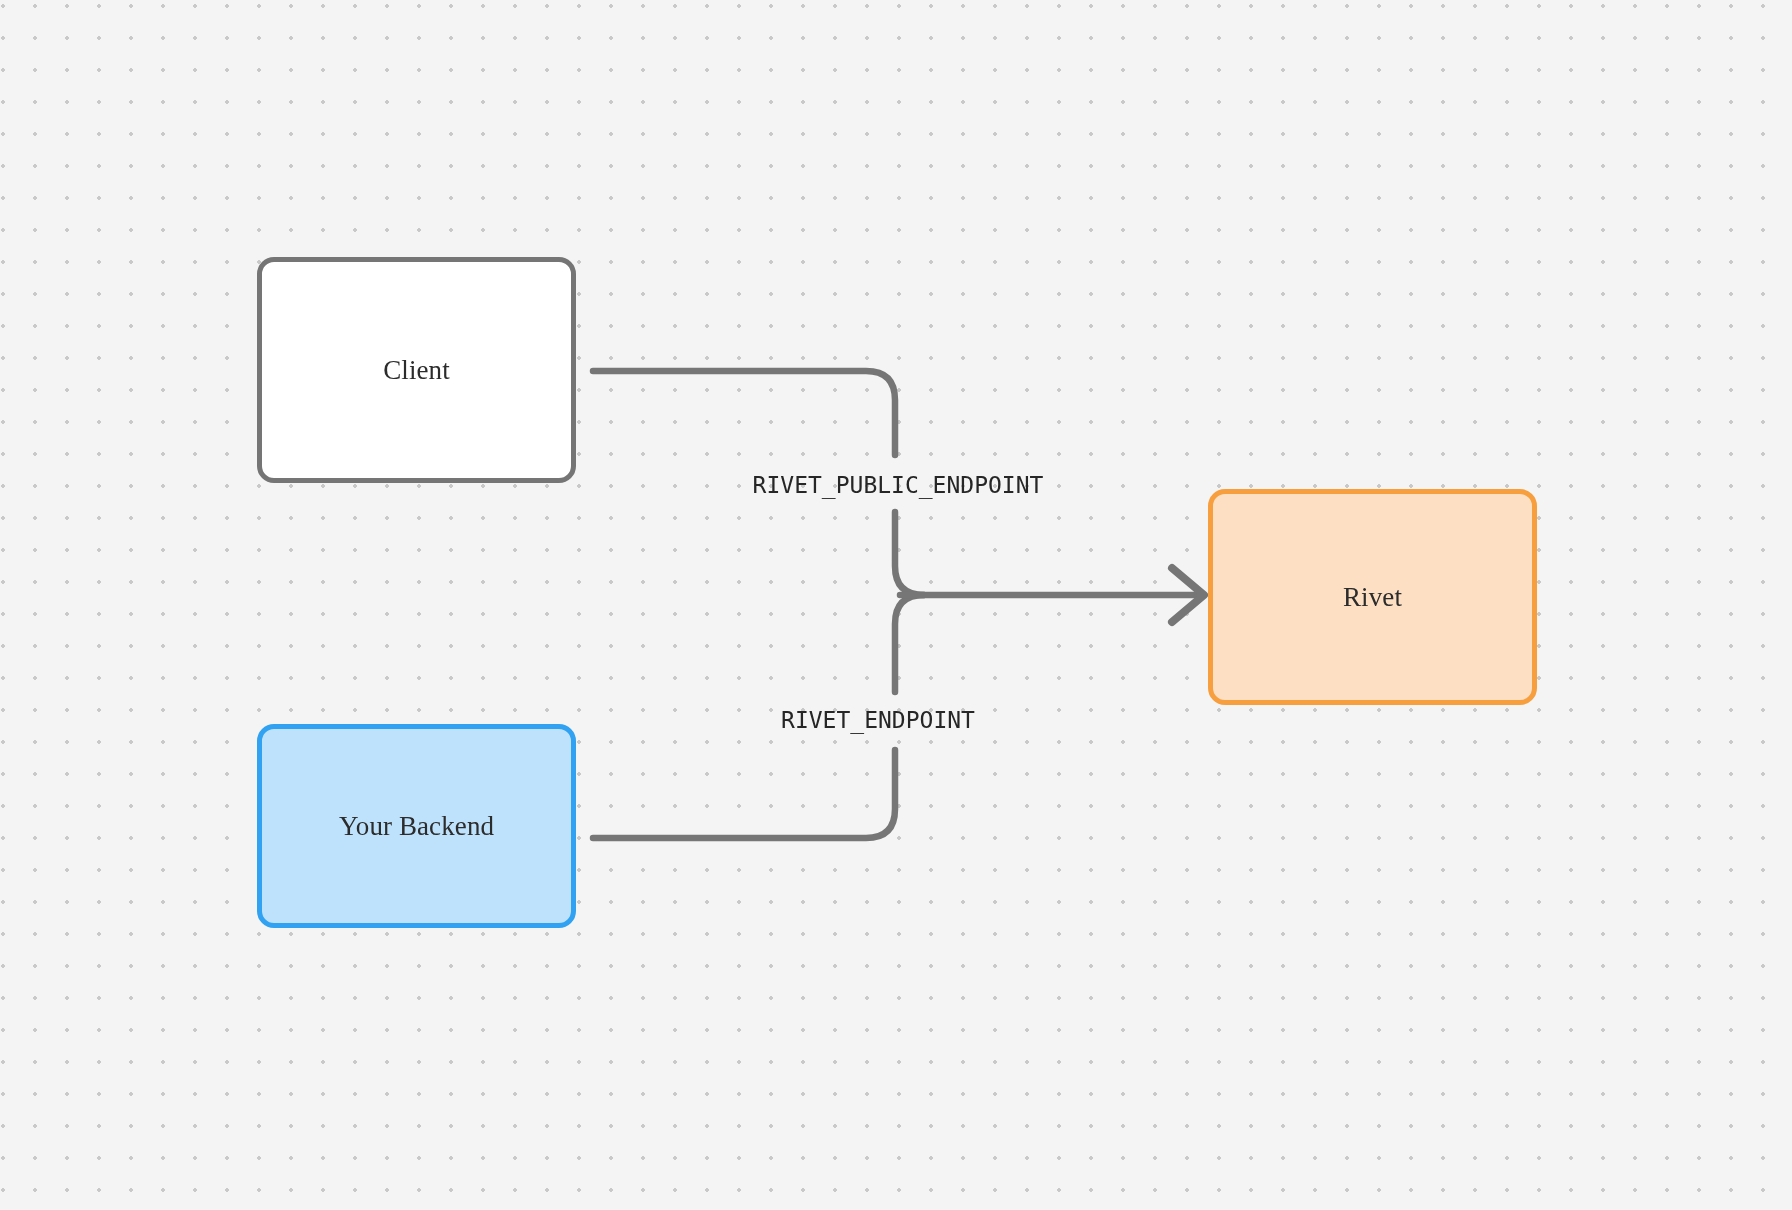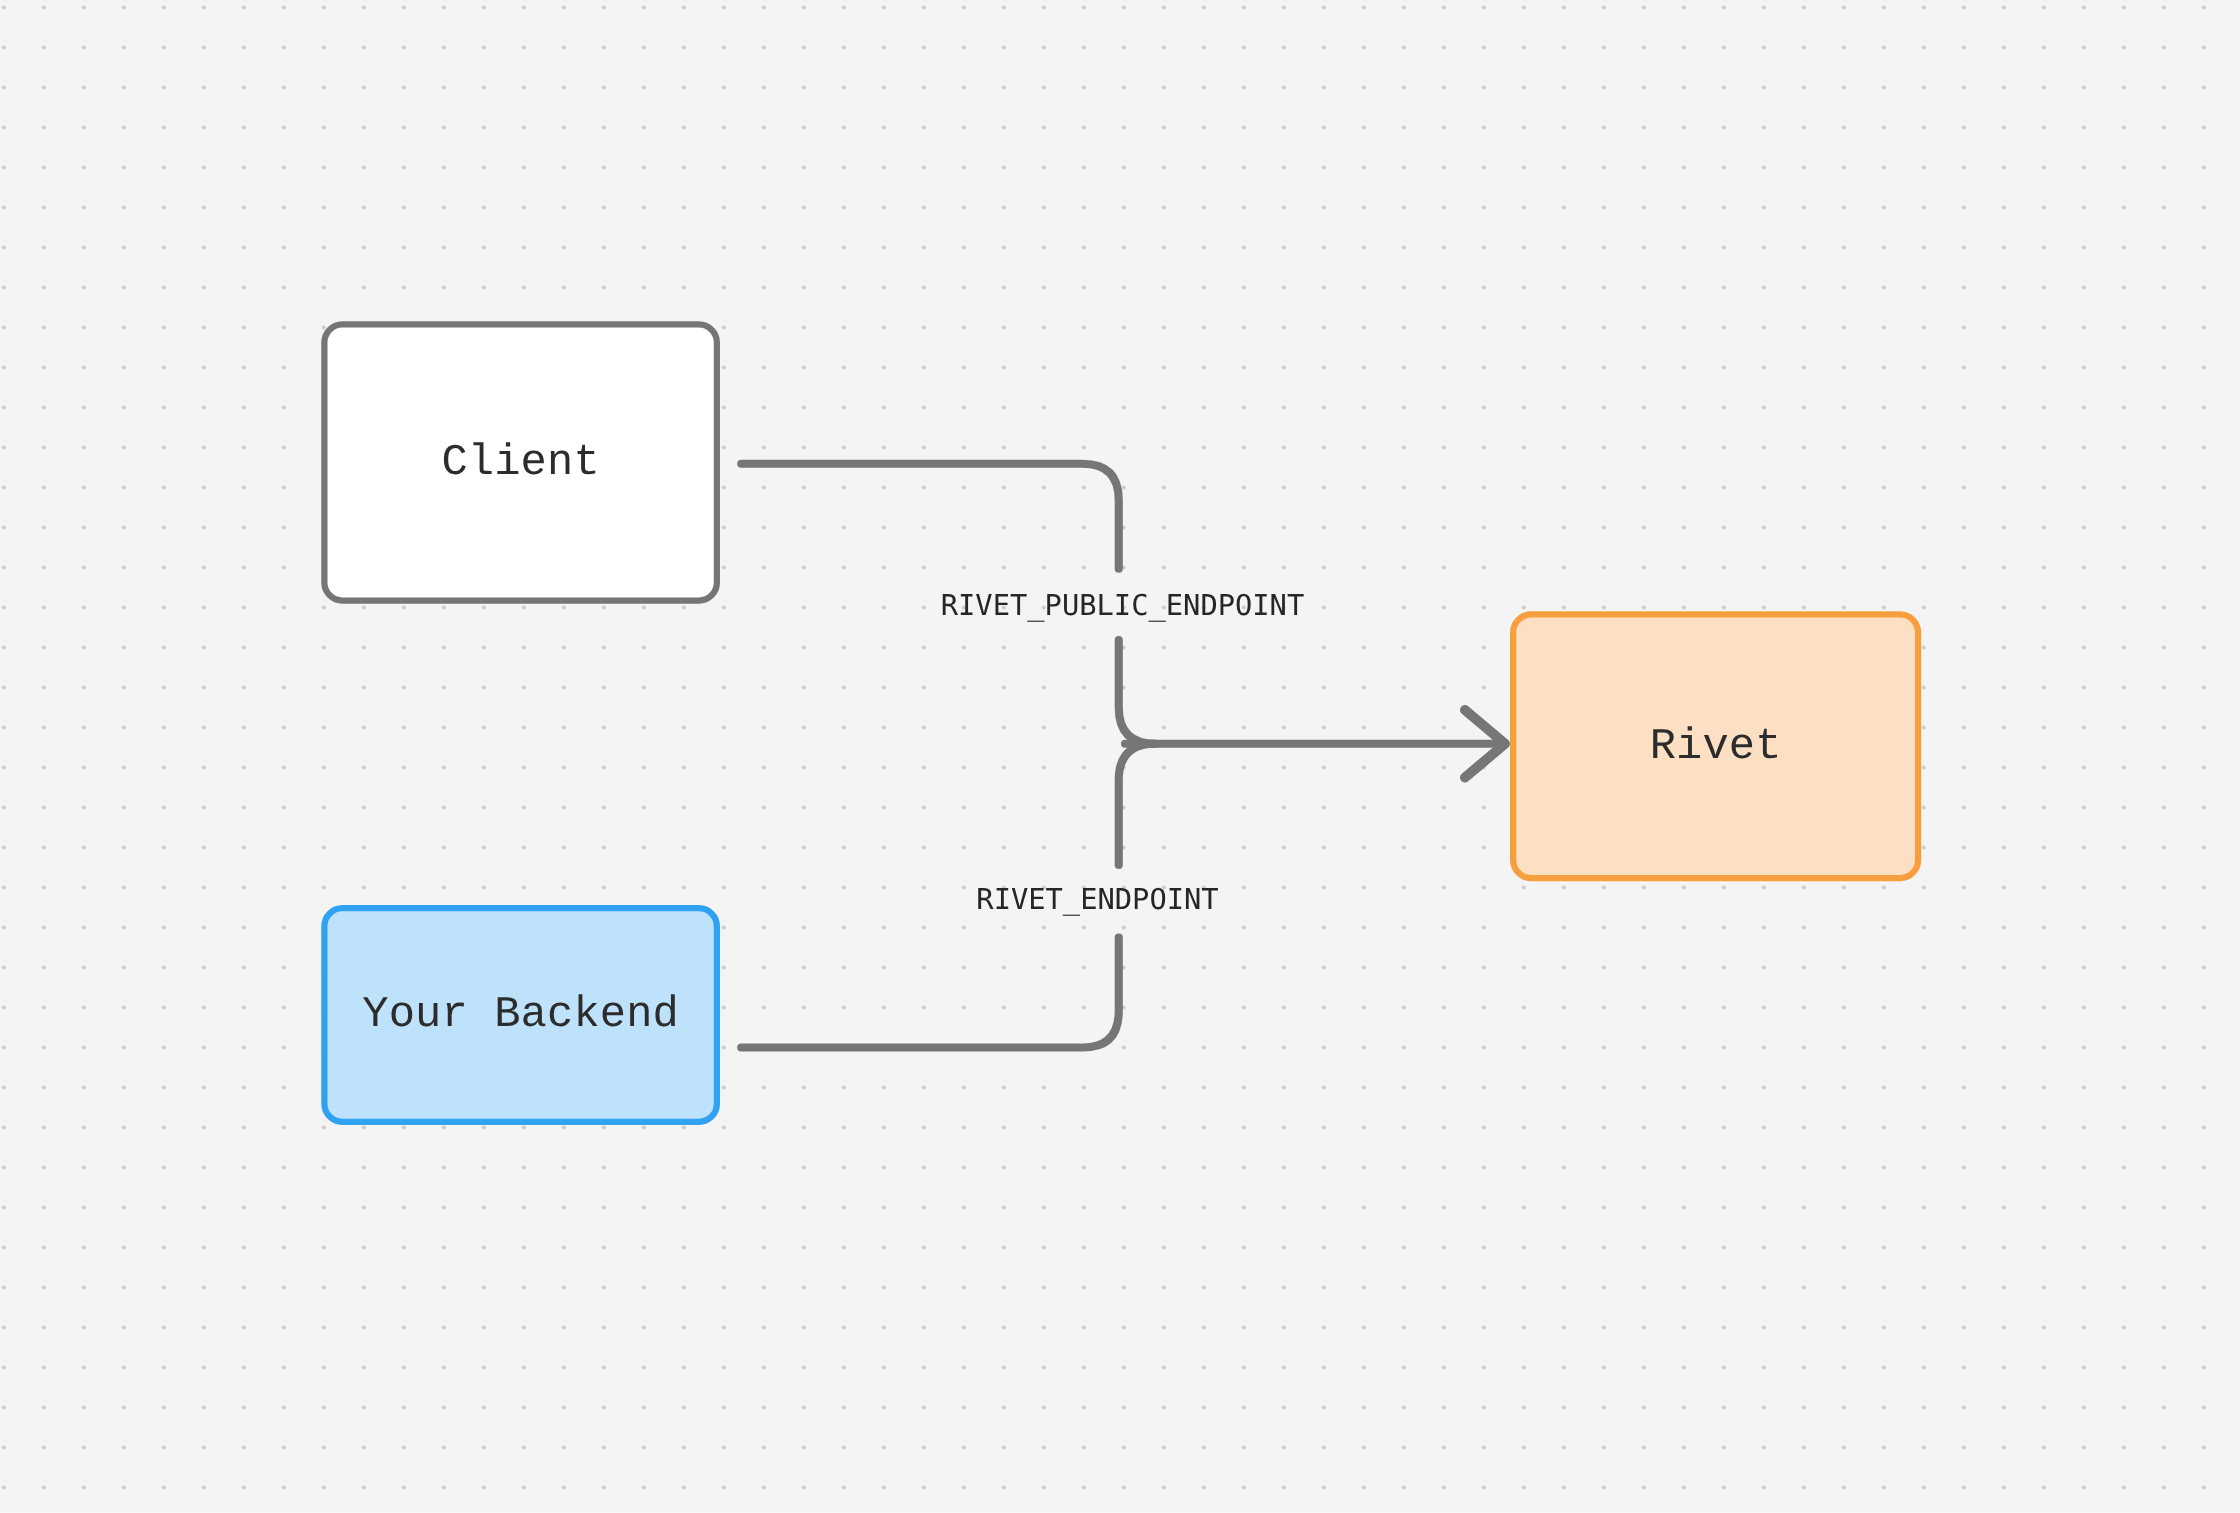--- a/index.html
+++ b/index.html
@@ -38,42 +38,42 @@
     position: absolute;
     box-sizing: border-box;
     display: flex;
     align-items: center;
     justify-content: center;
     border-radius: 17px;
     text-align: center;
   }
 
   .node-label {
-    font-family: Liberation Mono, monospace;
-    font-size: 35px;
+    font-family: Liberation Serif, serif;
+    font-size: 27px;
     line-height: 1.2;
     color: #2c2c2c;
     letter-spacing: 0.1px;
     white-space: nowrap;
   }
 
   #node-client {
     left: 257px;
     top: 257px;
     width: 319px;
     height: 226px;
     background: #ffffff;
     border: 5px solid #757575;
   }
 
   #node-backend {
     left: 257px;
     top: 724px;
     width: 319px;
-    height: 176px;
+    height: 204px;
     background: #bfe2fc;
     border: 5px solid #31a1f1;
   }
 
   #node-rivet {
     left: 1208px;
     top: 489px;
     width: 329px;
     height: 216px;
     background: #fde0c4;

